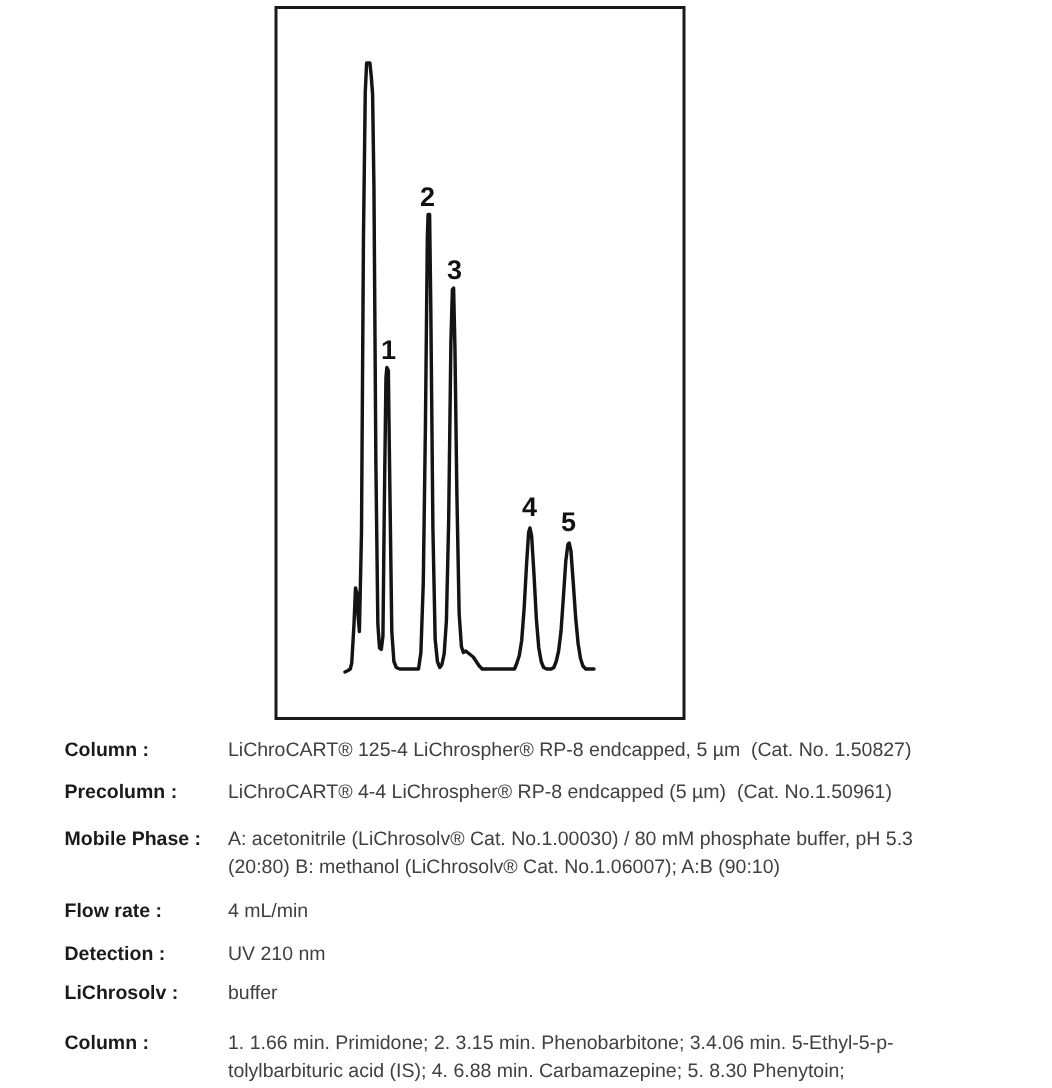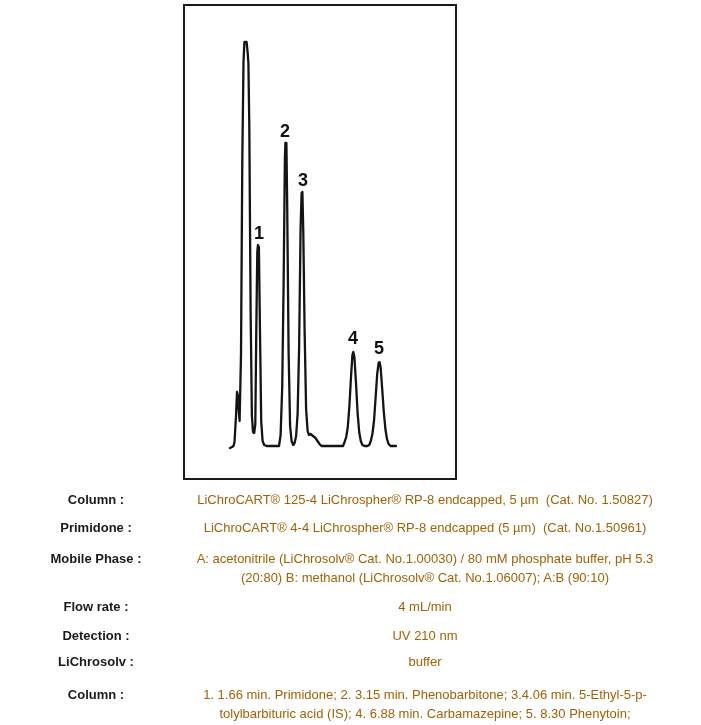--- a/index.html
+++ b/index.html
@@ -10,29 +10,29 @@
   .chrom-box{
     position:absolute;left:183px;top:4px;width:274px;height:476px;
     box-sizing:border-box;border:2px solid #1a1a1a;background:#ffffff;
   }
   .chrom-box svg{position:absolute;left:0;top:0;width:100%;height:100%;}
   #trace{fill:none;stroke:#141414;stroke-width:2.3;stroke-linejoin:round;stroke-linecap:round;}
   .peak-label{
     font-family:"Liberation Sans", sans-serif;font-weight:bold;font-size:18px;
     fill:#111111;text-anchor:middle;
   }
-  .conditions{position:absolute;left:0;top:0;width:701px;height:616px;text-align:center;}
+  .conditions{position:absolute;left:0;top:0;width:701px;height:616px;}
   .cond-row{position:absolute;left:0;width:701px;}
   .cond-label{
     position:absolute;left:43px;width:106px;
     font-size:13px;font-weight:bold;color:#1a1a1a;line-height:19px;white-space:nowrap;
   }
   .cond-value{
     position:absolute;left:152px;width:546px;
-    font-size:13px;font-weight:normal;color:#a16207;line-height:19px;white-space:pre-wrap;
+    font-size:13px;font-weight:normal;color:#404040;line-height:19px;white-space:pre-wrap;
   }
 </style>
 </head>
 <body>
 
 <div class="page">
 
   <div class="chrom-box">
     <svg viewBox="185 6 270 472" preserveAspectRatio="none">
       <path id="trace" d="M230,448 L232,447 L233.5,446 L234.5,442 L236,416 L237,392 L237.8,395 L238.6,409 L239.6,421 L241,355 L242.3,160 L243.5,62 L244.4,42 L246.6,42 L247.6,52 L248.4,63 L249.3,125 L250.6,310 L251.9,416 L253,432 L254.2,433 L255.3,424 L256.3,330 L257.3,252 L257.9,245 L258.9,247 L259.9,325 L261.2,421 L262.6,441 L264.2,445 L266.5,446 L279,446 L280.6,435 L282.2,388 L283.6,285 L284.9,158 L285.4,143 L286.4,143 L287.2,205 L288.6,352 L290.1,426 L291.6,441 L293.2,445 L294.6,443 L296.1,436 L297.6,414 L299.1,348 L300.6,228 L301.6,193 L302.4,192 L303.3,232 L304.6,330 L306.1,409 L307.6,431 L308.9,435 L310.5,434 L313,436 L315.5,438 L317.5,441 L319.5,444 L321.5,446 L343,446 L344.6,442 L346.2,437 L347.8,427 L349.4,406 L351,377 L352.4,355 L353.3,352 L354.4,357 L356,383 L357.6,413 L359.2,432 L360.8,441 L362.4,445 L364.5,446 L367.5,446 L369.2,445 L370.8,441 L372.4,434 L374,421 L375.6,398 L377.2,374 L378.6,363 L379.5,362 L380.6,367 L382.2,389 L383.8,412 L385.4,429 L387,439 L388.6,444 L390.5,446 L396,446"></path>
@@ -45,21 +45,21 @@
         </g>
     </svg>
   </div>
 
   <div class="conditions">
     <div class="cond-row" style="top:490px">
       <div class="cond-label">Column :</div>
       <div class="cond-value">LiChroCART® 125-4 LiChrospher® RP-8 endcapped, 5 µm  (Cat. No. 1.50827)</div>
     </div>
     <div class="cond-row" style="top:518px">
-      <div class="cond-label">Primidone :</div>
+      <div class="cond-label">Precolumn :</div>
       <div class="cond-value">LiChroCART® 4-4 LiChrospher® RP-8 endcapped (5 µm)  (Cat. No.1.50961)</div>
     </div>
     <div class="cond-row" style="top:549px">
       <div class="cond-label">Mobile Phase :</div>
       <div class="cond-value">A: acetonitrile (LiChrosolv® Cat. No.1.00030) / 80 mM phosphate buffer, pH 5.3
 (20:80) B: methanol (LiChrosolv® Cat. No.1.06007); A:B (90:10)</div>
     </div>
     <div class="cond-row" style="top:597px">
       <div class="cond-label">Flow rate :</div>
       <div class="cond-value">4 mL/min</div>

